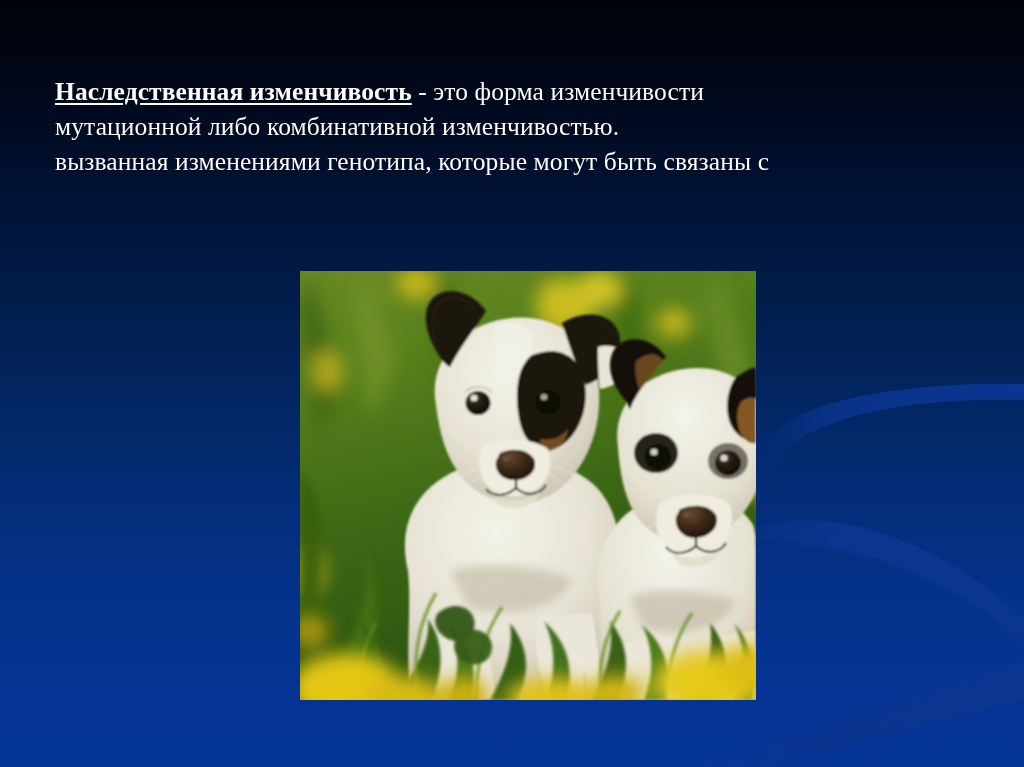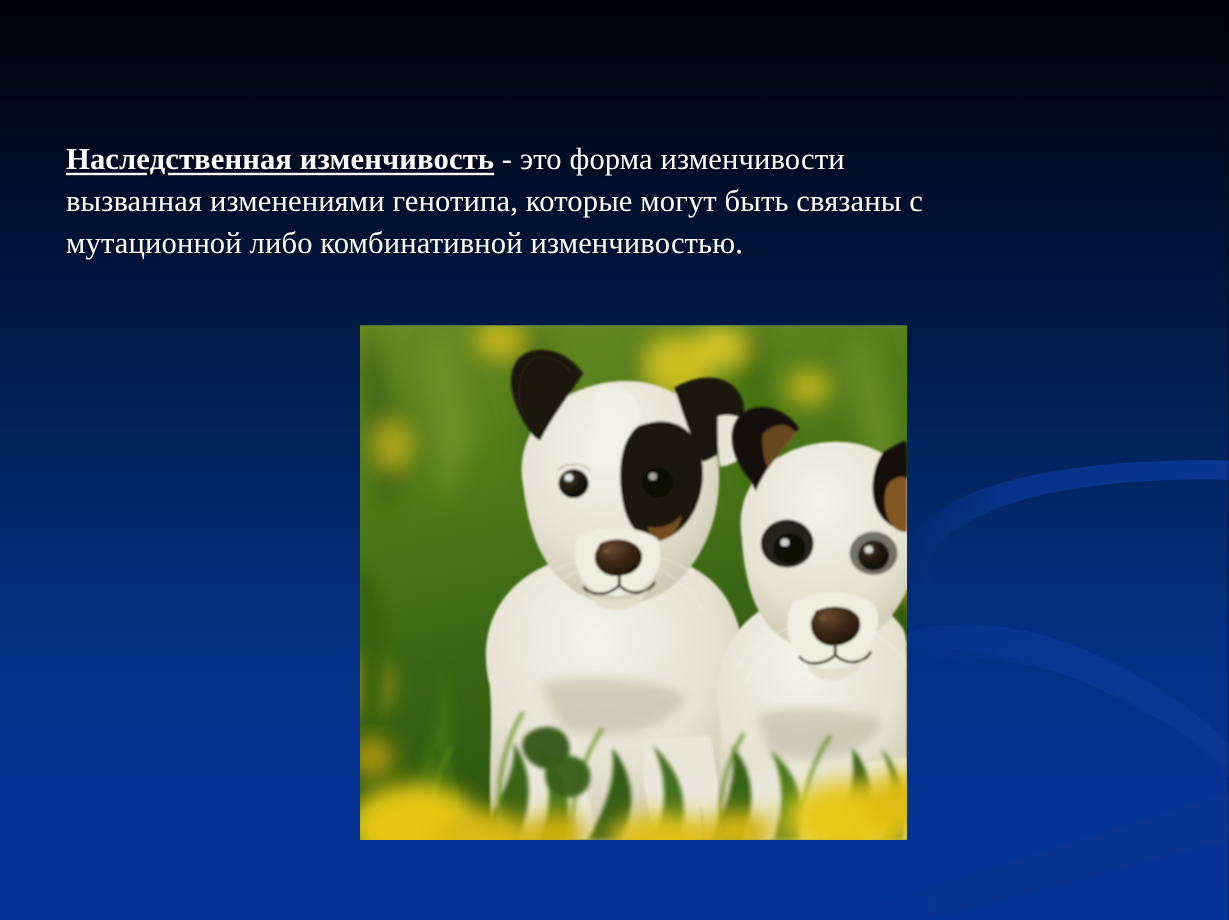--- a/index.html
+++ b/index.html
@@ -38,21 +38,20 @@
   .text-block {
     position: absolute;
     left: 55px;
     top: 74px;
     width: 790px;
     color: #ffffff;
     font-size: 25.5px;
     line-height: 35px;
     letter-spacing: 0.1px;
     text-shadow: 0 1px 1px rgba(0,0,0,0.55);
-    margin-top: 41px;
   }
   .lead {
     font-weight: bold;
     text-decoration: underline;
     text-underline-offset: 3px;
   }
   .text-line { display: block; white-space: nowrap; }
 
   
   .photo-frame {
@@ -106,22 +105,22 @@
       </g>
       <g opacity="0.45">
         <path d="M 820 742 C 860 720 930 694 1024 676 L 1024 690
                  C 940 708 872 730 832 752 Z" fill="#0a3590"></path>
       </g>
     </svg>
   </div>
 
   <div class="text-block">
     <span class="text-line"><span class="lead">Наследственная изменчивость</span><span> - это форма изменчивости</span></span>
+    <span class="text-line">мутационной либо комбинативной изменчивостью.</span>
     <span class="text-line">вызванная изменениями генотипа, которые могут быть связаны с</span>
-    <span class="text-line">мутационной либо комбинативной изменчивостью.</span>
   </div>
 
   <div class="photo-frame">
     <div class="photo">
       <svg viewBox="0 0 456 429" xmlns="http://www.w3.org/2000/svg" aria-hidden="true">
         <defs>
 
           <linearGradient id="grassBg" x1="0" y1="0" x2="0.25" y2="1">
             <stop offset="0%" stop-color="#6f8f26"></stop>
             <stop offset="30%" stop-color="#57811d"></stop>

